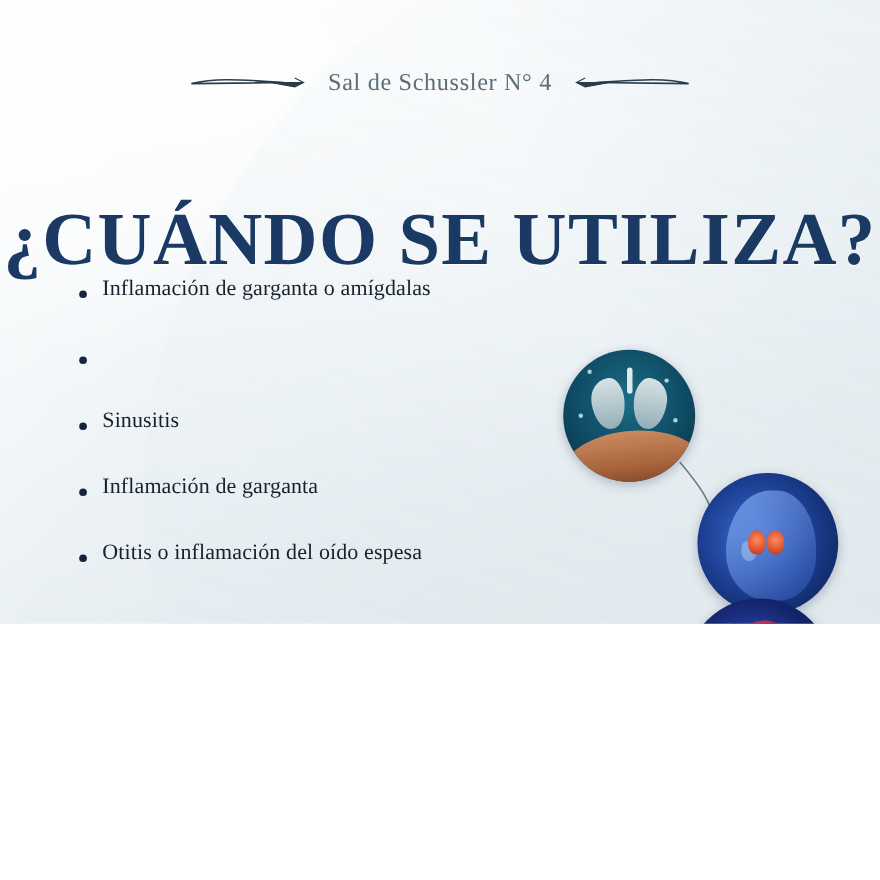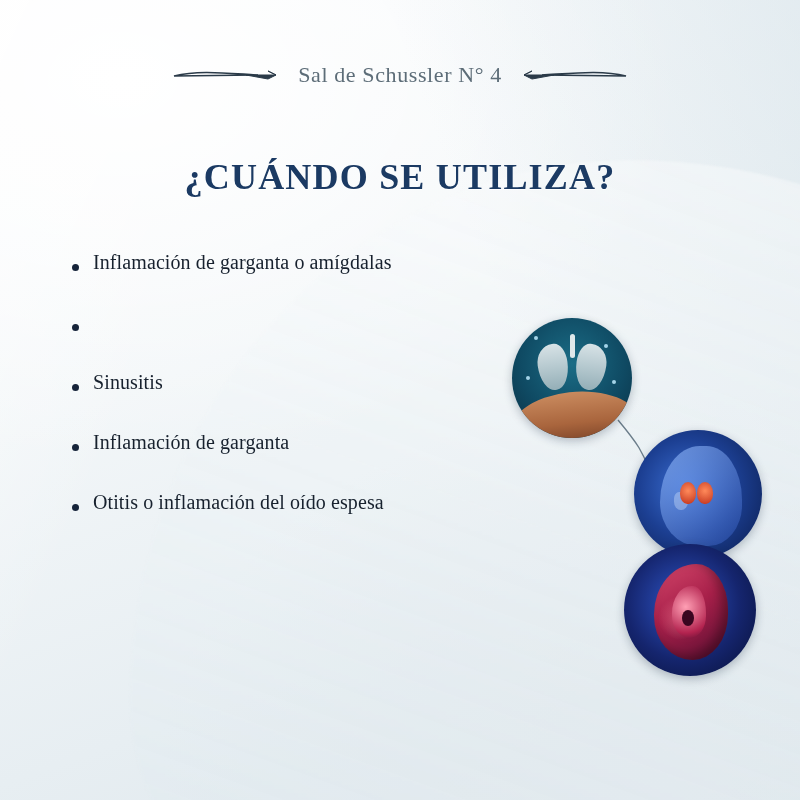--- a/index.html
+++ b/index.html
@@ -10,21 +10,21 @@
     width: 800px;
     height: 800px;
     overflow: hidden;
     font-family: "Liberation Sans", sans-serif;
     background: #ffffff;
   }
 
   .slide {
     position: relative;
     width: 800px;
-    height: 800px;
+    height: 567px;
     box-sizing: border-box;
     background:
       radial-gradient(ellipse 120% 80% at 15% 10%, #ffffff 0%, rgba(255,255,255,0) 60%),
       radial-gradient(ellipse 100% 70% at 85% 95%, #dfe7ec 0%, rgba(223,231,236,0) 65%),
       linear-gradient(160deg, #fbfcfd 0%, #f2f6f8 40%, #e7eef2 72%, #dde6eb 100%);
     overflow: hidden;
   }
 
   
   .sheen {
@@ -75,21 +75,21 @@
 
   
   .title {
     position: absolute;
     top: 132px;
     left: 0;
     right: 0;
     text-align: center;
     font-family: "Liberation Serif", serif;
     font-weight: bold;
-    font-size: 36px;
+    font-size: 68px;
     letter-spacing: 1.2px;
     color: #1b3a63;
     text-shadow: 0 1px 0 rgba(255,255,255,0.85);
   }
 
   
   .list {
     position: absolute;
     top: 250px;
     left: 72px;

